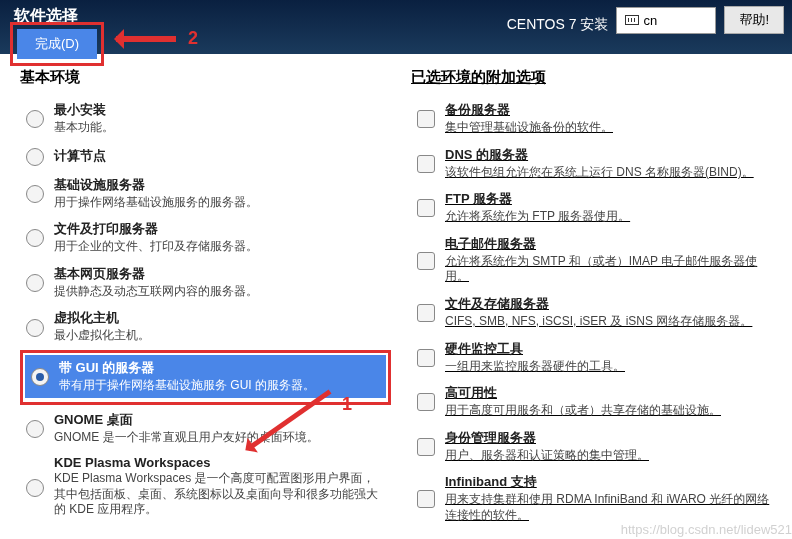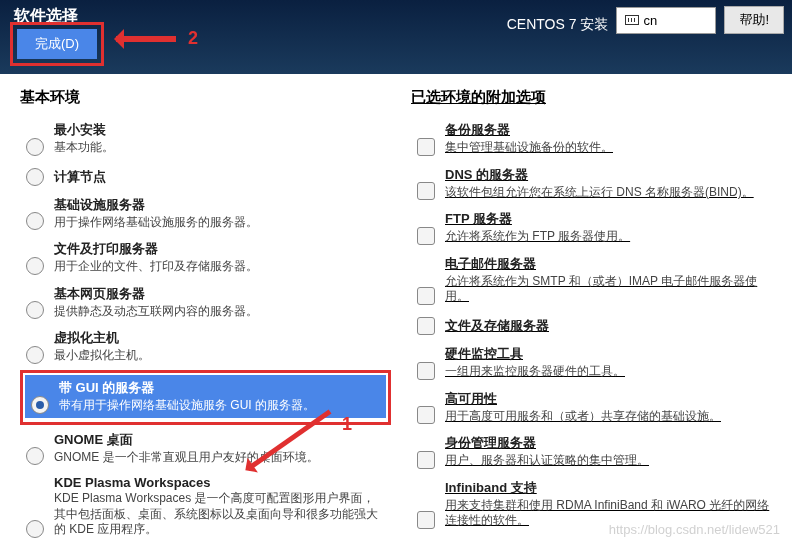--- a/index.html
+++ b/index.html
@@ -1,50 +1,50 @@
 <!DOCTYPE html>
 <html><head>
   <meta charset="utf-8">
   <style>
     * { margin: 0; padding: 0; box-sizing: border-box; font-family: "Microsoft YaHei", sans-serif; }
     body { width: 792px; height: 539px; overflow: hidden; background: #fff; position: relative; }
-    .topbar { height: 74px; background: linear-gradient(180deg, #0a2040 0%, #1a3a5c 100%); position: relative; }
+    .topbar { height: 54px; background: linear-gradient(180deg, #0a2040 0%, #1a3a5c 100%); position: relative; }
     .title { color: #fff; font-size: 16px; font-weight: bold; padding: 6px 0 0 14px; }
     .done-wrap { position: absolute; top: 22px; left: 10px; border: 3px solid #e03030; padding: 4px; }
     .done-btn { background: #4a86e8; color: #fff; border: none; padding: 6px 18px; font-size: 13px; cursor: pointer; }
     .top-right { position: absolute; right: 8px; top: 6px; display: flex; flex-direction: row; align-items: flex-end; gap: 8px; }
     .install-label { color: #fff; font-size: 14px; }
     .tr-row { display: flex; gap: 8px; align-items: center; }
     .lang-box { background: #fff; border: 1px solid #999; padding: 5px 8px; display: flex; align-items: center; gap: 4px; font-size: 13px; width: 100px; }
     .kb-icon { width: 14px; height: 10px; border: 1px solid #333; display: inline-block; position: relative; }
     .kb-icon::after { content: ''; position: absolute; inset: 2px; background: repeating-linear-gradient(90deg, #333 0 1px, transparent 1px 3px); }
     .help-btn { background: #e8e8e8; border: 1px solid #aaa; padding: 4px 14px; font-size: 13px; cursor: pointer; }
     .arrow1 { position: absolute; top: 36px; left: 116px; width: 60px; height: 6px; background: #e03030; }
     .arrow1::before { content:''; position:absolute; left:-12px; top:-7px; border:10px solid transparent; border-right-color:#e03030; }
     .arrow1-label { position: absolute; top: 28px; left: 188px; color: #e03030; font-size: 18px; font-weight: bold; }
     .content { display: flex; height: calc(100% - 66px); }
     .col { flex: 1; padding: 14px 10px 0 20px; overflow: hidden; position: relative; }
     .col.right { padding-left: 10px; text-decoration: underline; }
     .col-title { font-size: 15px; font-weight: bold; margin-bottom: 10px; }
-    .item { display: flex; align-items: flex-end; gap: 10px; padding: 4px 6px; margin-bottom: 2px; }
+    .item { display: flex; align-items: center; gap: 10px; padding: 4px 6px; margin-bottom: 2px; }
     .radio, .check { width: 18px; height: 18px; flex-shrink: 0; margin-top: 2px; border: 1px solid #888; background: #f4f4f4; }
     .radio { border-radius: 50%; display: flex; align-items: center; justify-content: center; }
     .radio.sel::after { content:''; width:8px; height:8px; border-radius:50%; background:#2a5daa; }
     .check { border-radius: 3px; }
     .itext { flex: 1; }
     .ilabel { font-size: 13px; font-weight: bold; color: #222; }
     .idesc { font-size: 12px; color: #444; margin-top: 1px; line-height: 1.3; }
     .selected { background: #4a86e8; }
     .selected .ilabel, .selected .idesc { color: #fff; }
     .sel-wrap { border: 3px solid #e03030; padding: 2px; margin: 2px 0; }
     .arrow2 { position: absolute; top: 335px; left: 230px; transform: rotate(-35deg); transform-origin: right center; }
     .arrow2-line { width: 100px; height: 5px; background: #e03030; }
     .arrow2-line::before { content:''; position:absolute; left:-12px; top:-7px; border:9px solid transparent; border-right-color:#e03030; }
     .arrow2-label { position: absolute; top: 340px; left: 342px; color: #e03030; font-size: 18px; font-weight: bold; }
-    .watermark { position: absolute; right: 12px; bottom: 2px; color: rgba(120,120,120,.35); font-size: 13px; pointer-events:none; }
+    .watermark { position: absolute; right: 0; bottom: 2px; color: rgba(120,120,120,.35); font-size: 13px; pointer-events:none; }
   </style>
 </head>
 <body>
 
 <div class="topbar">
   <div class="title">软件选择</div>
   <div class="done-wrap">
     <button class="done-btn">完成(D)</button>
   </div>
   <div class="arrow1"></div>
@@ -163,20 +163,21 @@
           <div class="check"></div>
     <div class="itext">
       <div class="ilabel">电子邮件服务器</div>
       <div class="idesc">允许将系统作为 SMTP 和（或者）IMAP 电子邮件服务器使用。</div>
     </div>
         </div>
         <div class="item">
           <div class="check"></div>
     <div class="itext">
       <div class="ilabel">文件及存储服务器</div>
+      <div class="idesc">CIFS, SMB, NFS, iSCSI, iSER 及 iSNS 网络存储服务器。</div>
     </div>
         </div>
         <div class="item">
           <div class="check"></div>
     <div class="itext">
       <div class="ilabel">硬件监控工具</div>
       <div class="idesc">一组用来监控服务器硬件的工具。</div>
     </div>
         </div>
         <div class="item">

